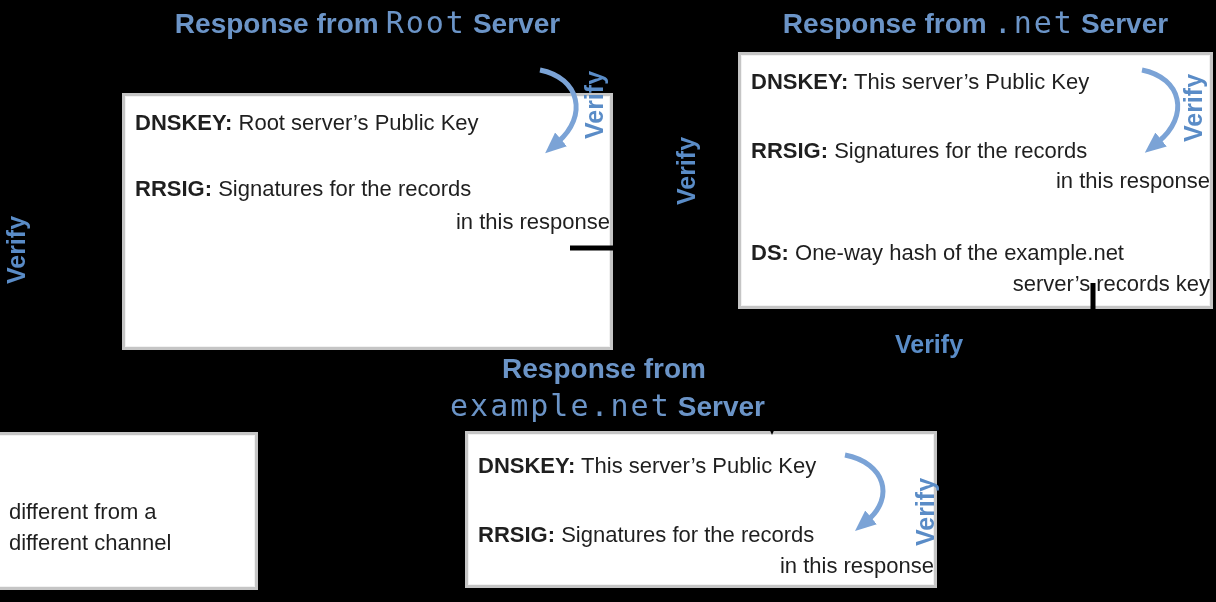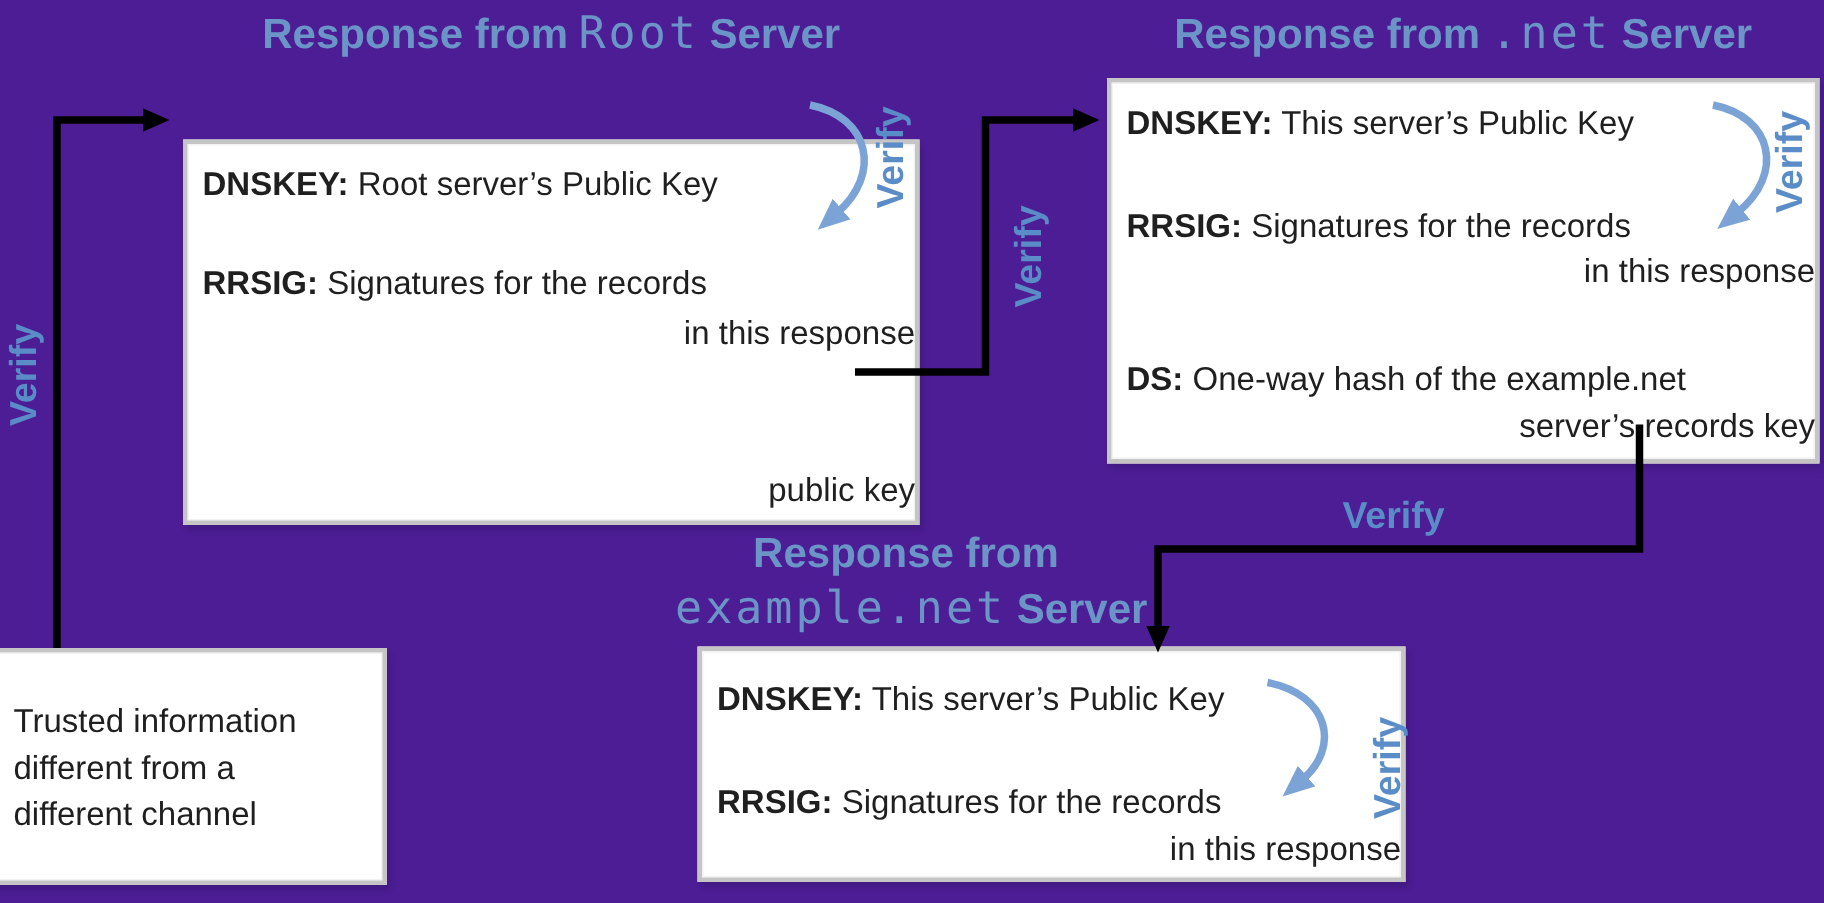--- a/index.html
+++ b/index.html
@@ -1,18 +1,18 @@
 <!DOCTYPE html>
 <html style="--title-blue: #6b94c7; --verify-blue: #5a8cc7; --arrow-blue: #7ba3d6; --line-black: #000000; --box-border: #c5c5c5; --text-black: #1f1f1f;"><head>
 <meta charset="utf-8">
 <style>
   html,body{margin:0;padding:0;background:#ffffff;}
   .canvas{
     position:relative;width:1216px;height:602px;overflow:hidden;
-    font-family:"Liberation Sans",sans-serif;background:#4c1d95;
+    font-family:"Liberation Sans",sans-serif;background:#000000;
   }
   .overlay{position:absolute;left:0;top:0;pointer-events:none;z-index:5;}
   .box{
     position:absolute;background:#ffffff;box-sizing:border-box;
     border:3px solid var(--box-border);
     box-shadow:2px 3px 4px rgba(0,0,0,0.13), inset 0 0 0 1px #f2f2f2;
     z-index:2;
   }
   .rec{
     position:absolute;left:10px;right:6px;height:30px;line-height:30px;
@@ -84,21 +84,20 @@
   <div class="box" style="left:122px;top:52px;width:491px;height:257px;margin-top:41px;">
     <div class="rec" style="top:12px;">
       <span class="lbl">DNSKEY:</span>
       <span>Root server’s Public Key</span>
     </div>
     <div class="rec" style="top:78px;">
       <span class="lbl">RRSIG:</span>
       <span>Signatures for the records</span>
     </div>
     <div class="rec center" style="top:111px;">in this response</div>
-    <div class="rec center" style="top:216px;">public key</div>
   </div>
 
   <div class="box" style="left:738px;top:52px;width:475px;height:257px;">
     <div class="rec" style="top:12px;">
       <span class="lbl">DNSKEY:</span>
       <span>This server’s Public Key</span>
     </div>
     <div class="rec" style="top:81px;">
       <span class="lbl">RRSIG:</span>
       <span>Signatures for the records</span>
@@ -117,21 +116,20 @@
       <span>This server’s Public Key</span>
     </div>
     <div class="rec" style="top:86px;">
       <span class="lbl">RRSIG:</span>
       <span>Signatures for the records</span>
     </div>
     <div class="rec center" style="top:117px;">in this response</div>
   </div>
 
   <div class="box" style="left:-8px;top:432px;width:266px;height:158px;">
-    <div class="trusted-line" style="top:30px;">Trusted information</div>
     <div class="trusted-line" style="top:61px;">different from a</div>
     <div class="trusted-line" style="top:92px;">different channel</div>
   </div>
 
   <div class="vlabel" style="left:-26px;top:237px;">Verify</div>
   <div class="vlabel" style="left:644px;top:158px;">Verify</div>
   <div class="vlabel" style="left:552px;top:92px;">Verify</div>
   <div class="vlabel" style="left:1151px;top:95px;">Verify</div>
   <div class="vlabel" style="left:883px;top:499px;">Verify</div>
   <div class="hlabel" style="left:868px;top:331px;">Verify</div>

